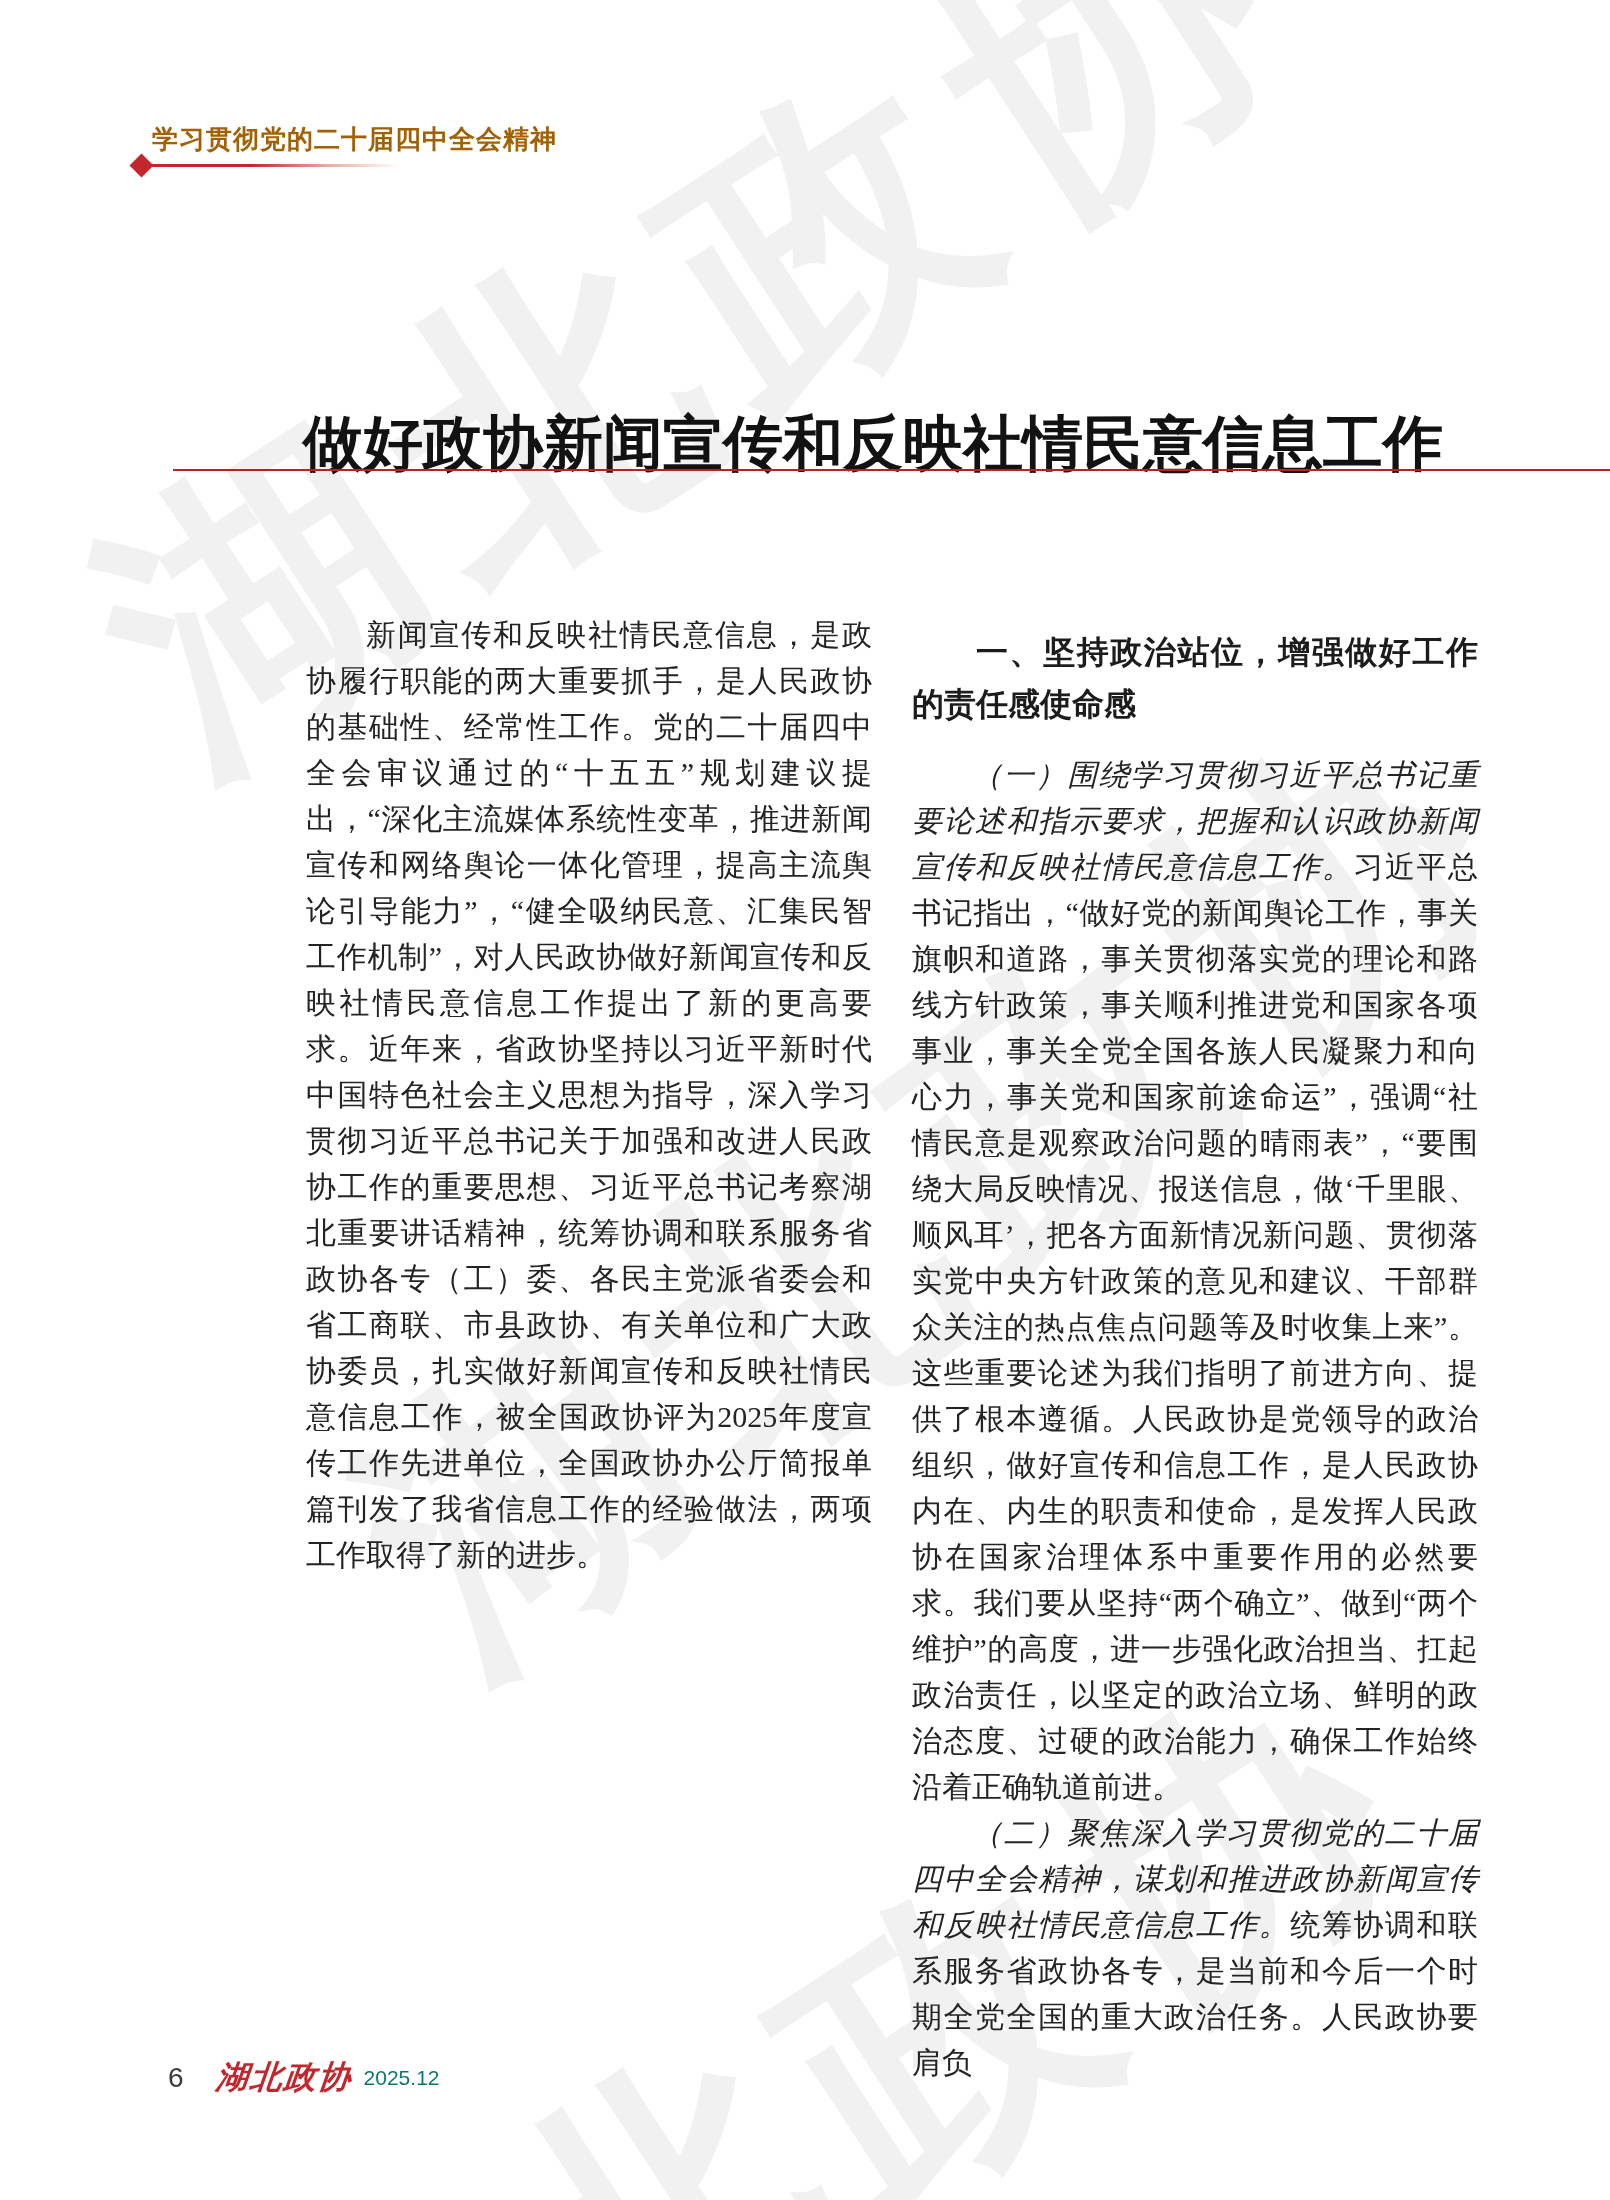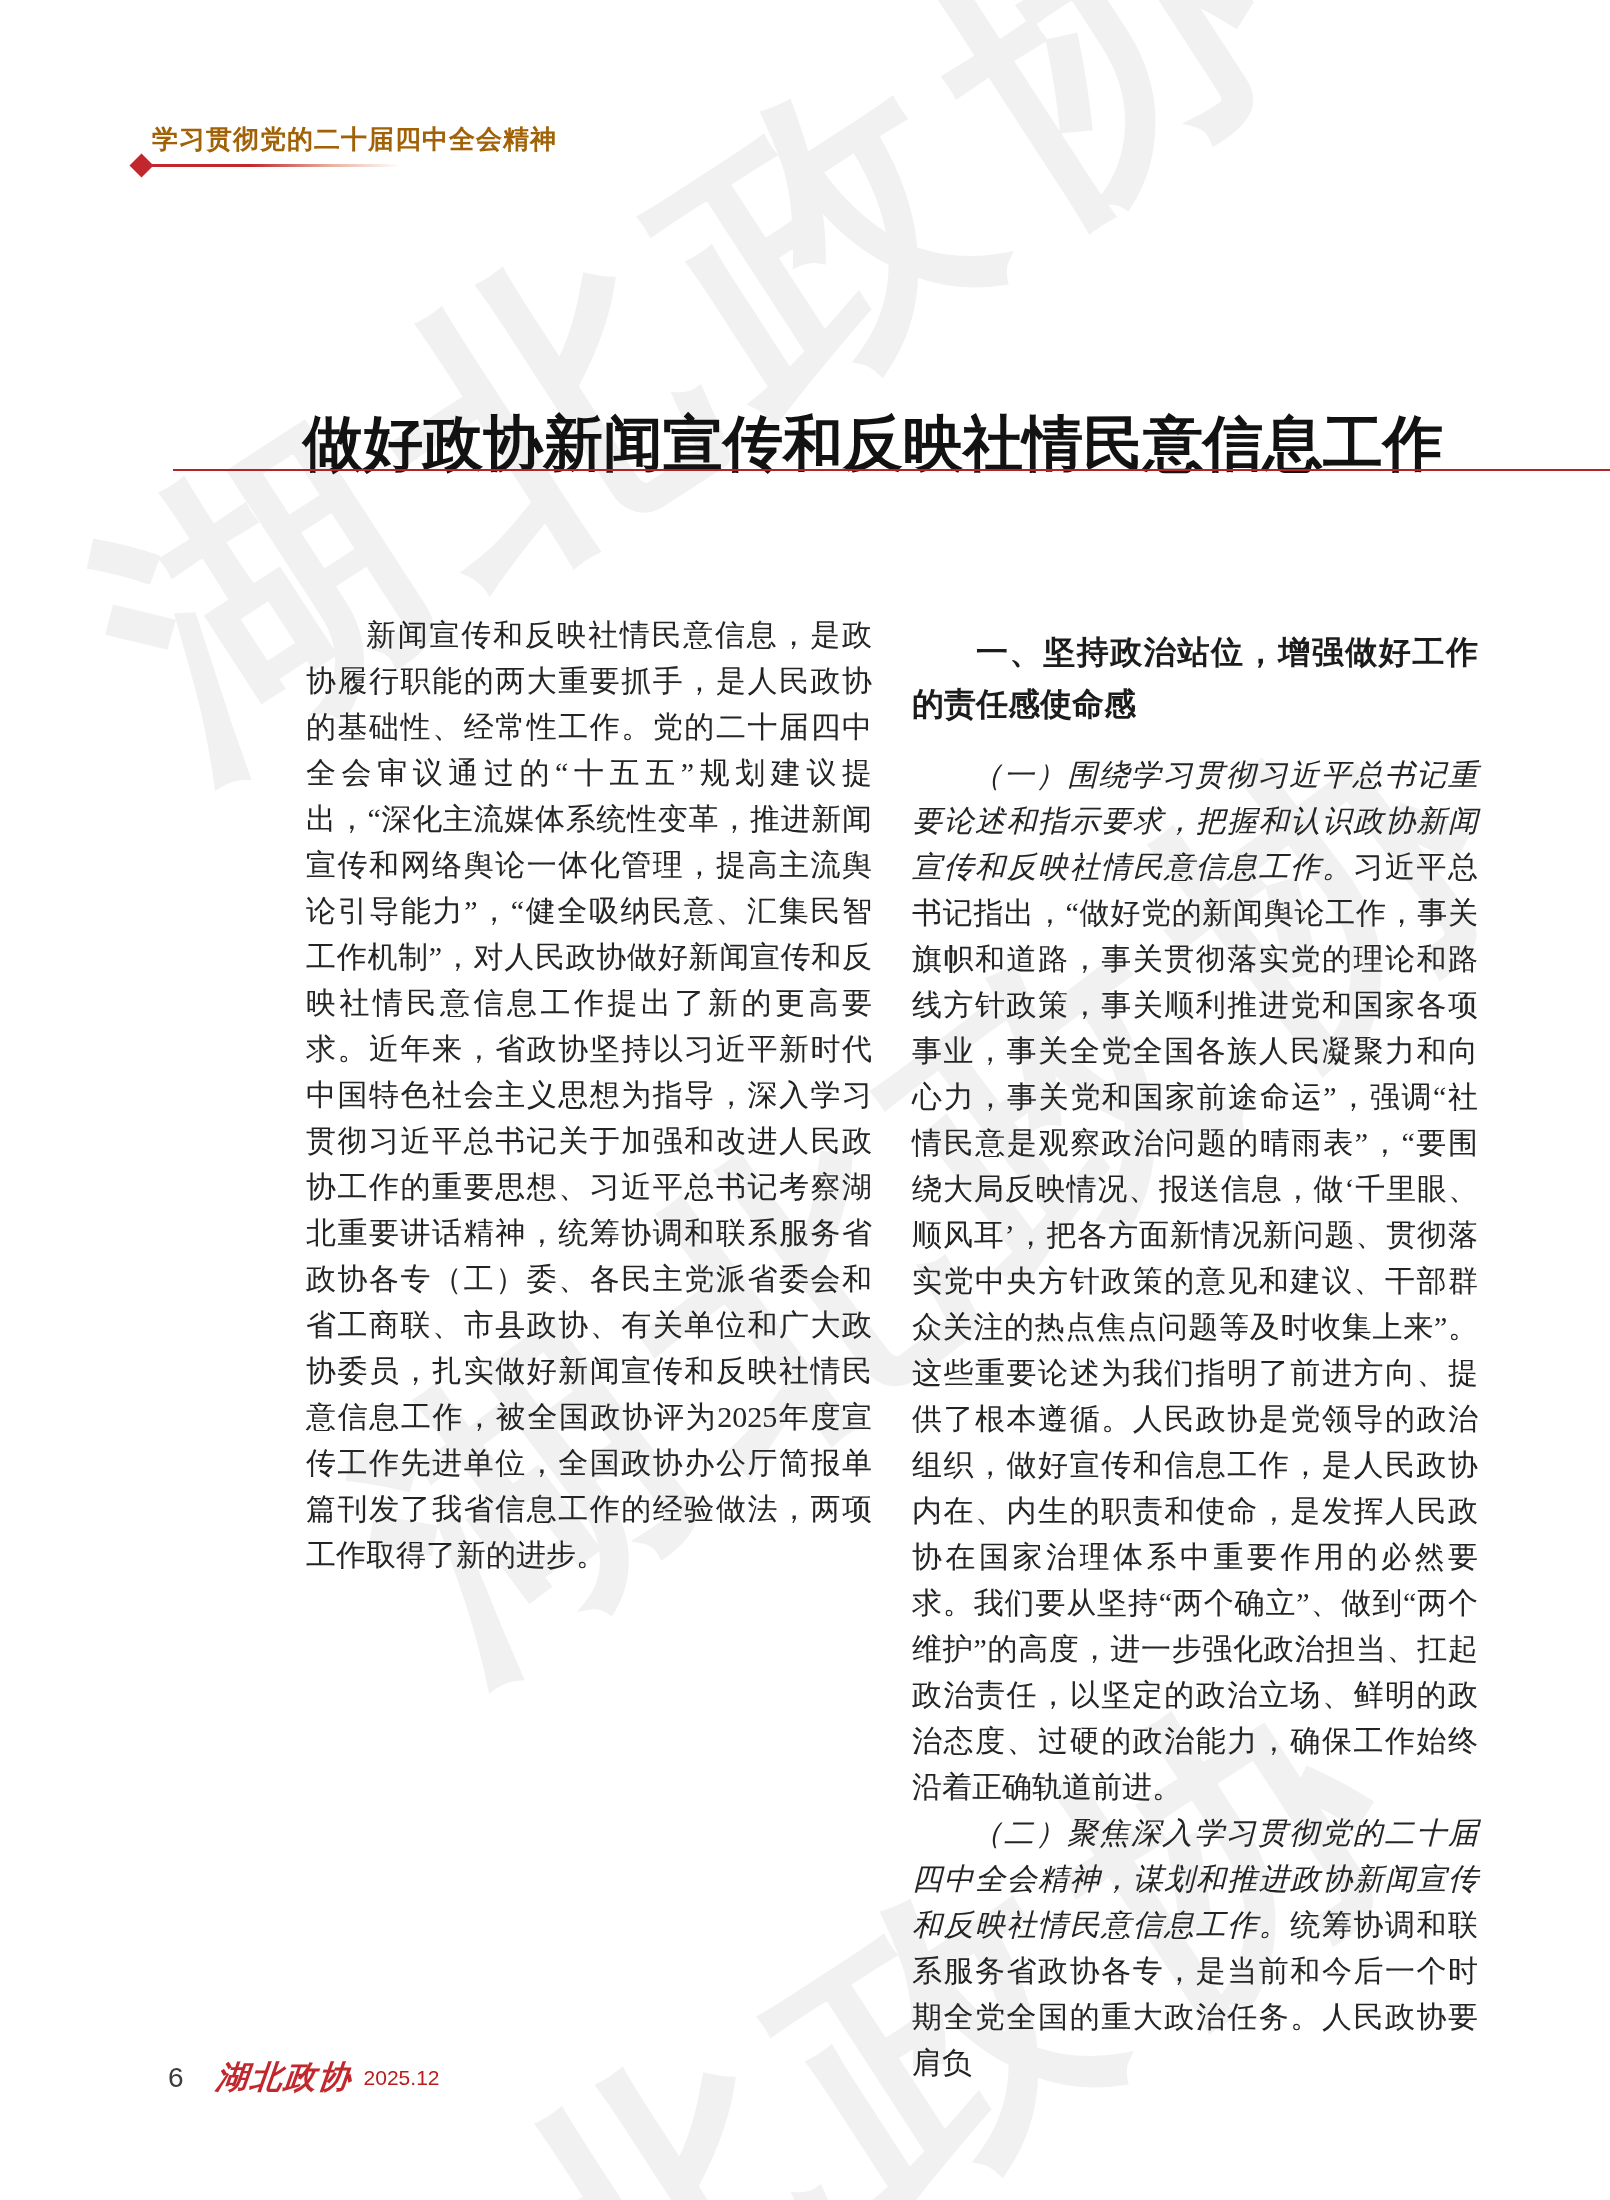--- a/index.html
+++ b/index.html
@@ -108,21 +108,21 @@
     font-style:italic;
     font-weight:700;
     font-size:32px;
     color:#c1272d;
     letter-spacing:2px;
     transform:skewX(-6deg);
   }
   .footer-issue{
     margin-left:12px;
     font-family:"Liberation Sans","DejaVu Sans",sans-serif;
-    font-size:21px;color:#b91c1c;
+    font-size:21px;color:#0f766e;
   }
 </style>
 </head>
 <body>
 
 <div class="page">
 
   <div class="wm wm1">湖北政协</div>
   <div class="wm wm2">湖北政协</div>
   <div class="wm wm3">湖北政协</div>

